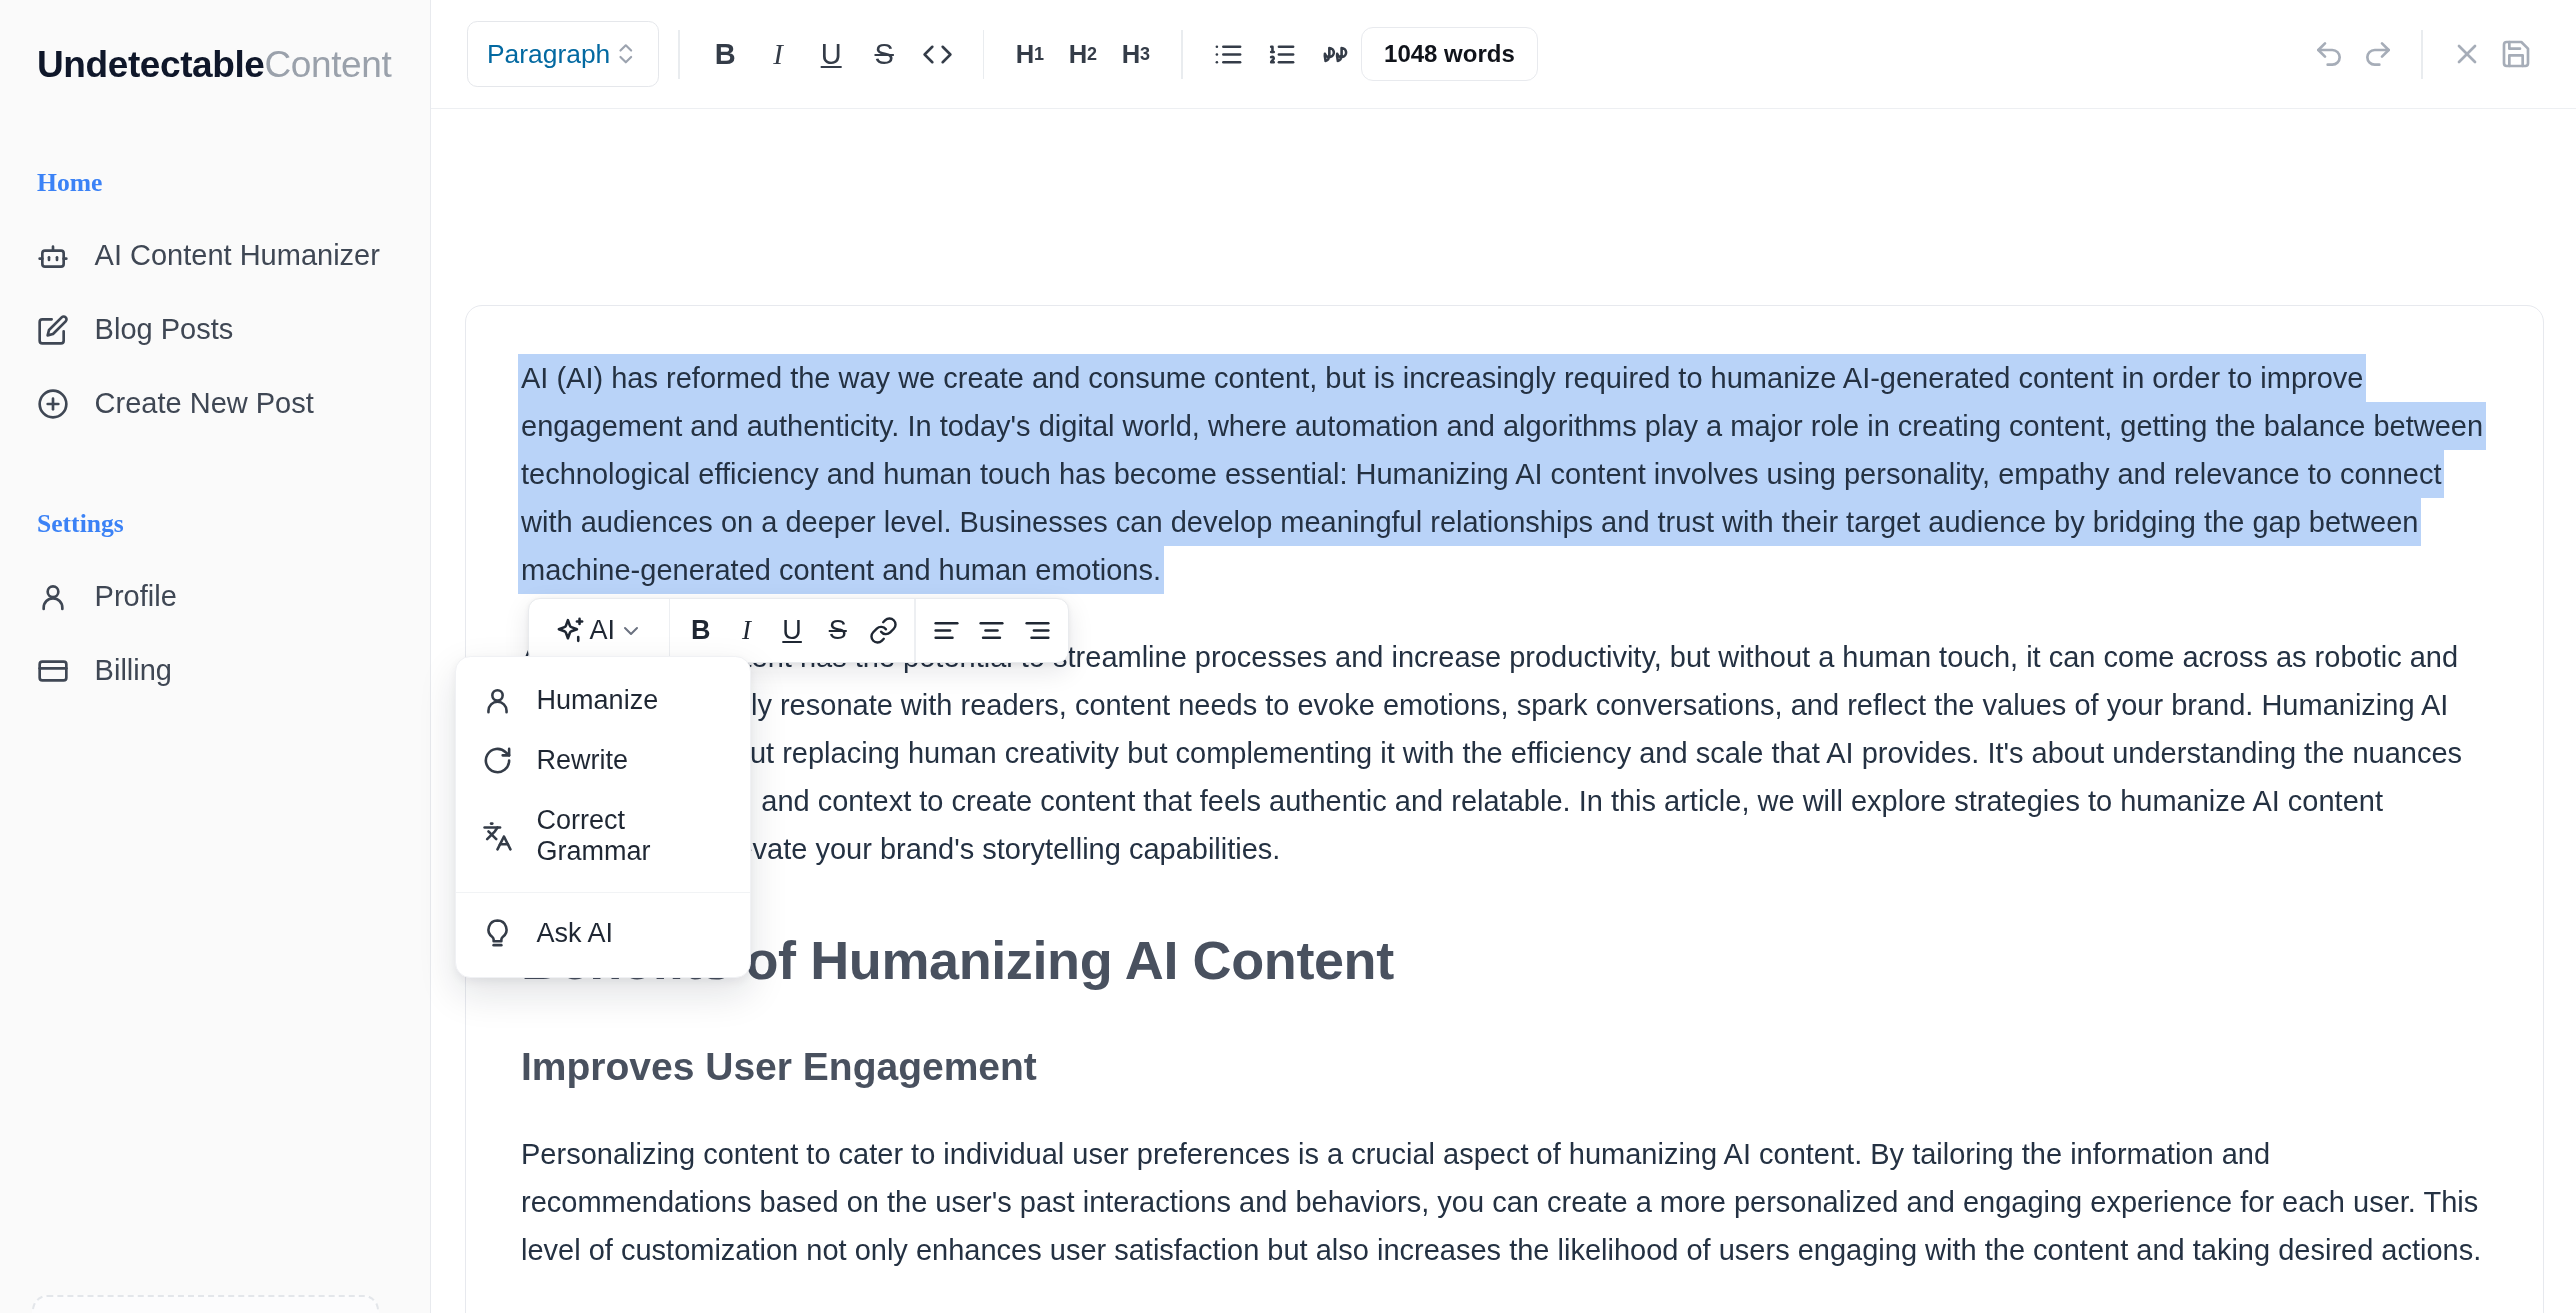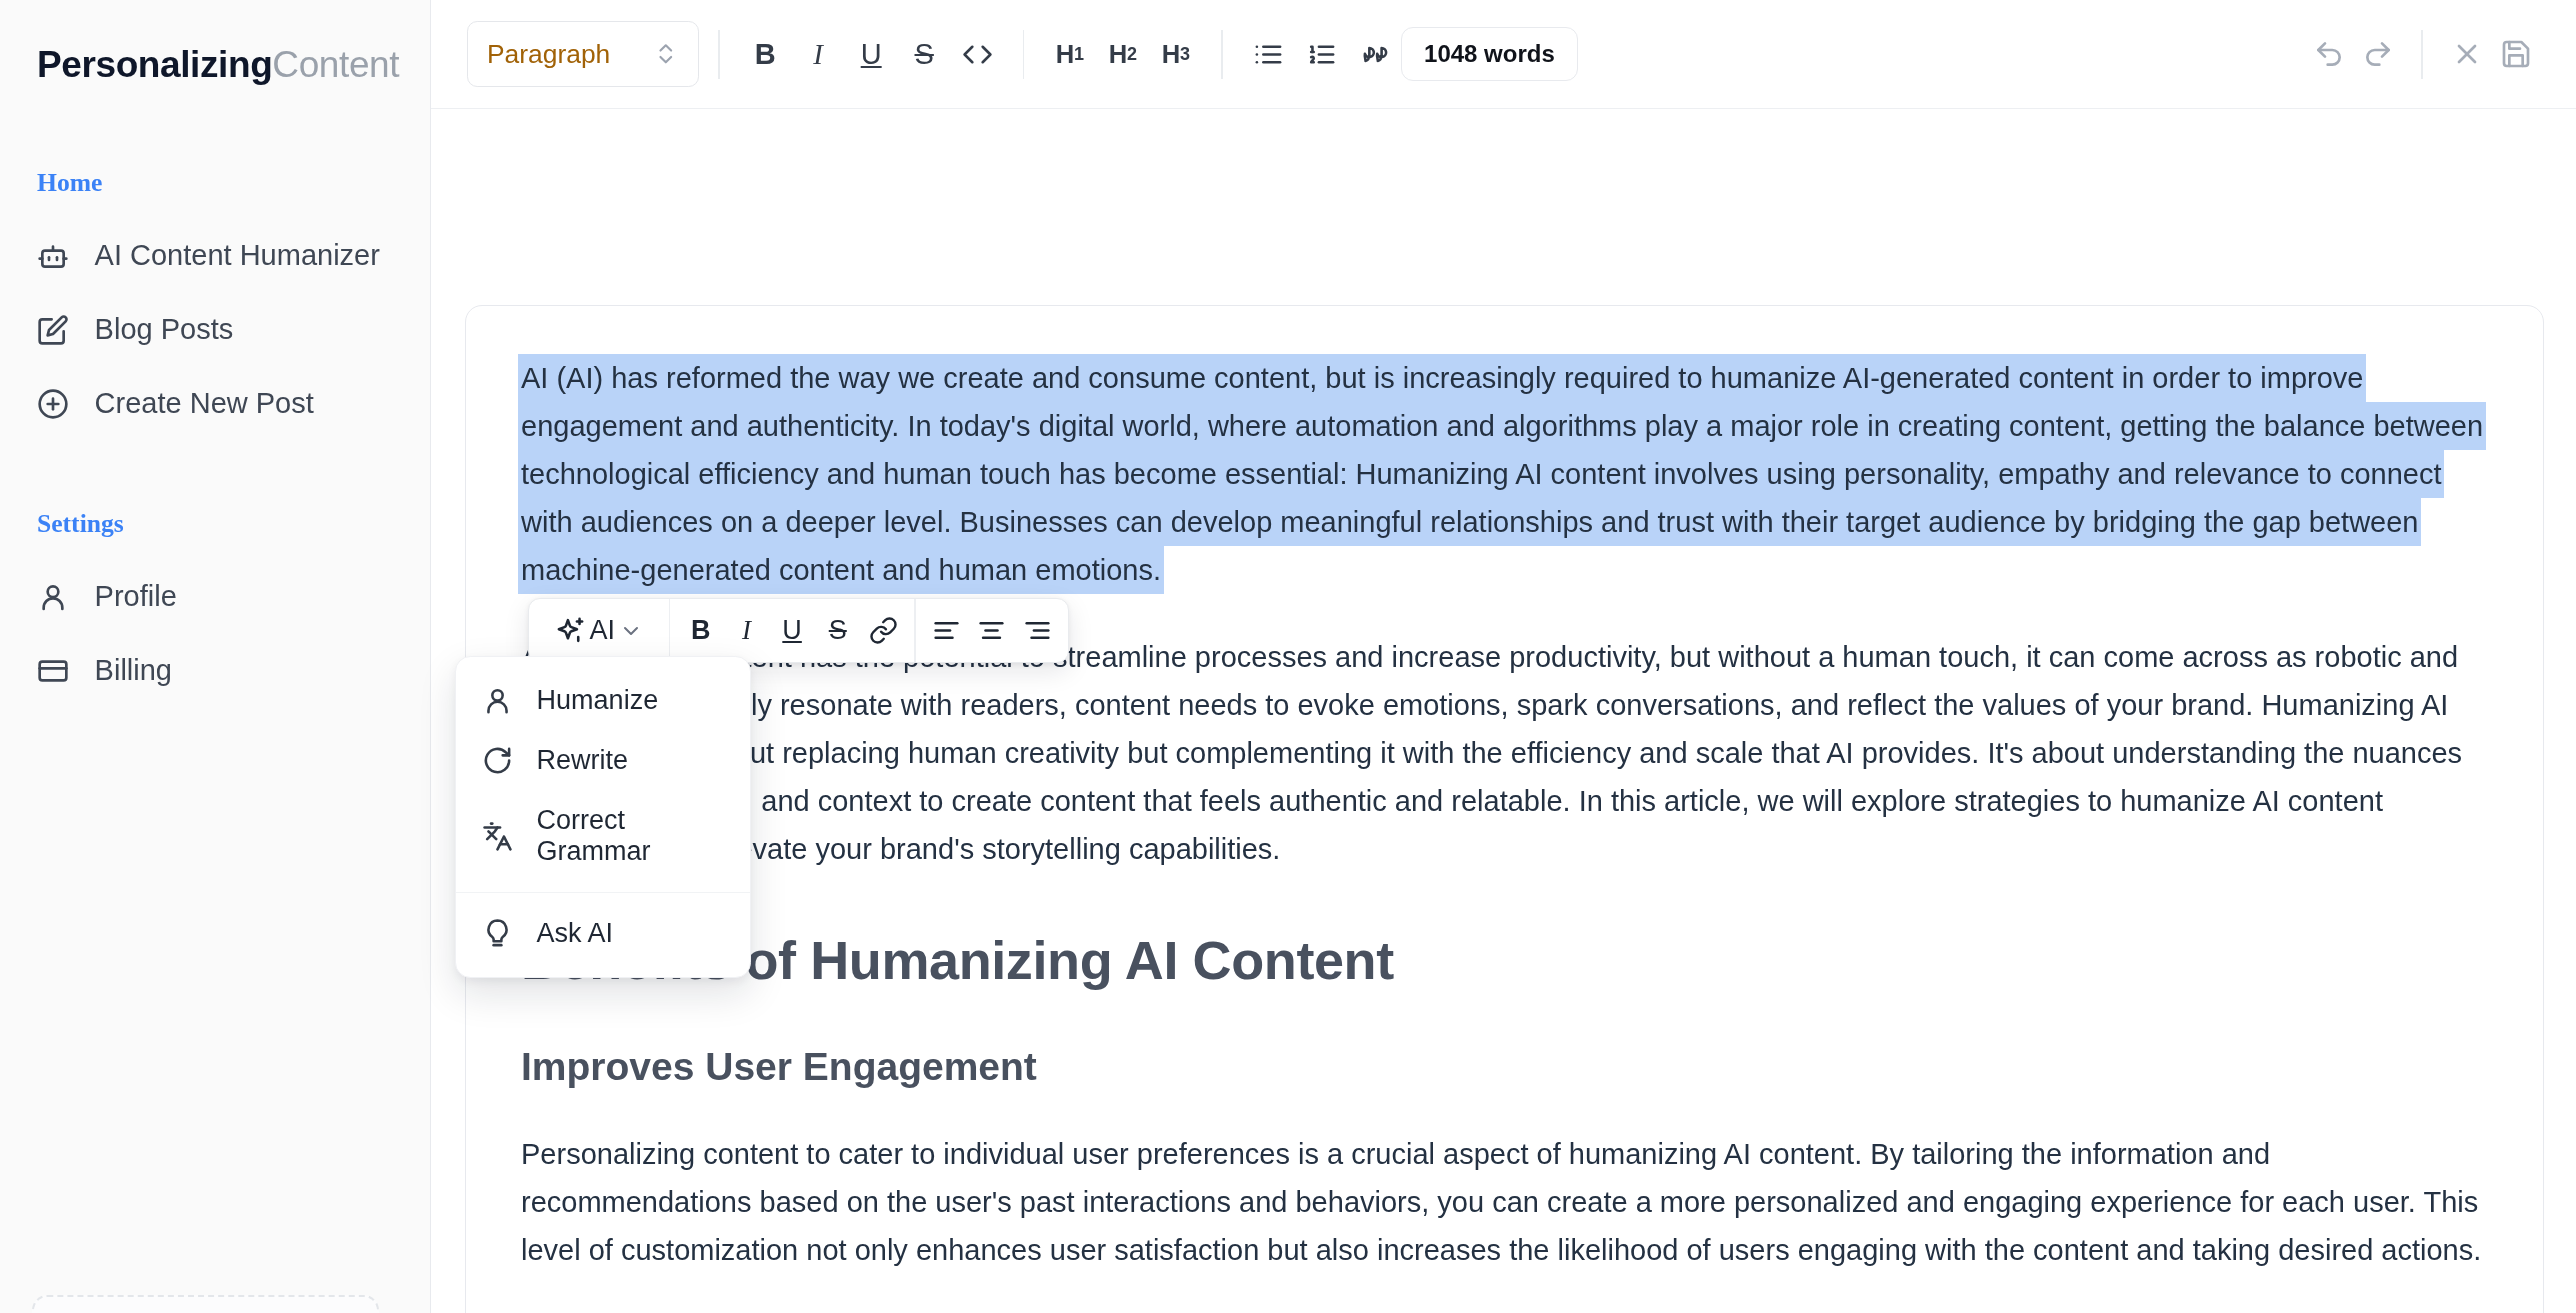--- a/index.html
+++ b/index.html
@@ -42,23 +42,23 @@
     font-size:26.4px; font-weight:500; color:#3f4754; cursor:pointer;
   }
   .back-link svg { width:31px; height:31px; }
 
   
   .toolbar {
     height:109px; border-bottom:1.7px solid #edeff2;
     display:flex; align-items:center; padding:0 36px;
   }
   .block-select {
-    width:232px; height:66px; border:1.7px solid #e5e7eb; border-radius:10.2px;
+    width:192px; height:66px; border:1.7px solid #e5e7eb; border-radius:10.2px;
     display:flex; align-items:center; justify-content:space-between;
-    padding:0 19px; font-size:26.4px; color:#a16207; cursor:pointer; background:#fff;
+    padding:0 19px; font-size:26.4px; color:#0369a1; cursor:pointer; background:#fff;
   }
   .block-select svg { width:25.6px; height:25.6px; color:#9ca3af; }
   .tb-divider { width:1.7px; height:49px; background:#e9ecef; margin:0 19px; flex:none; }
   .tb-btn {
     min-width:53px; height:53px; display:flex; align-items:center; justify-content:center;
     color:#343c48; font-size:29px; cursor:pointer; border-radius:8.5px; padding:0 5.1px;
   }
   .tb-btn svg { width:31px; height:31px; }
   .tb-b { font-weight:700; }
   .tb-i { font-style:italic; font-family:"Liberation Serif", serif; }
@@ -119,21 +119,21 @@
     display:flex; align-items:center; gap:24px; padding:14.5px 25.6px;
     font-size:27px; color:#1f2733; cursor:pointer;
   }
   .menu-item svg { width:31px; height:31px; color:#343c48; flex:none; }
   .menu-divider { height:1.7px; background:#f1f3f5; margin:10.2px 0; }
 </style>
 </head>
 <body>
 
 <div class="sidebar">
-  <div class="logo"><span>Personalizing</span><span class="muted">Content</span></div>
+  <div class="logo"><span>Undetectable</span><span class="muted">Content</span></div>
 
   <div class="section-label">Home</div>
 
   <div class="nav-item">
     <span>
       <svg viewBox="0 0 24 24" fill="none" stroke="currentColor" stroke-width="2" stroke-linecap="round" stroke-linejoin="round">
           <path d="M12 8V5"></path>
           <rect x="4" y="8" width="16" height="12" rx="2"></rect>
           <path d="M2 14h2"></path>
           <path d="M20 14h2"></path>

